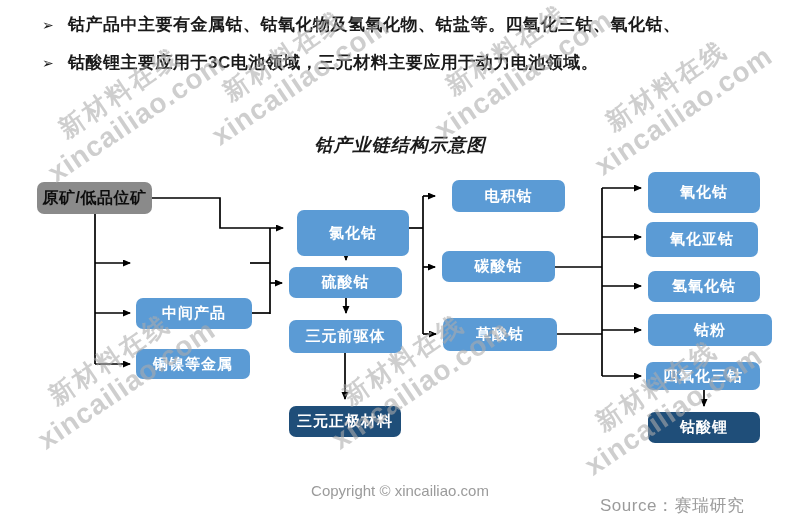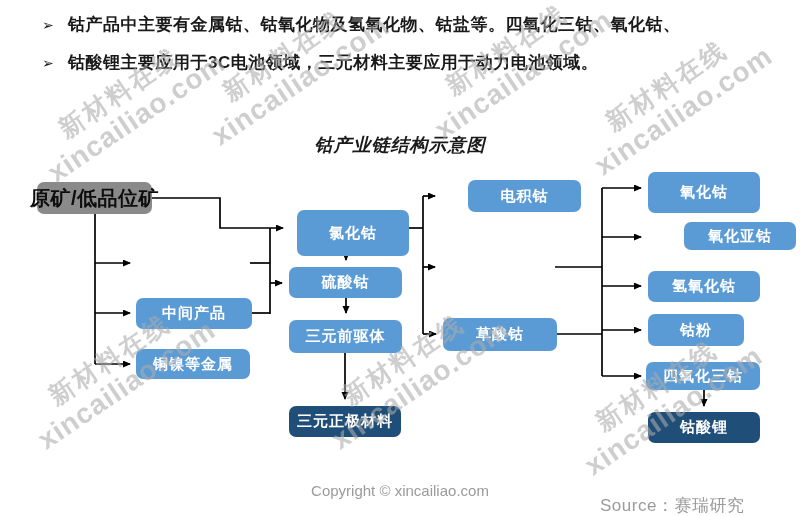--- a/index.html
+++ b/index.html
@@ -24,21 +24,21 @@
   
   .diagram{position:absolute;inset:0;z-index:1;}
   .connectors{position:absolute;left:0;top:0;width:800px;height:516px;}
   .connectors path{stroke:var(--line);stroke-width:1.7;fill:none;}
   .connectors marker path{fill:var(--line);stroke:none;}
   .node{
     position:absolute;display:flex;align-items:center;justify-content:center;
     background:var(--box-blue);color:#ffffff;font-weight:bold;font-size:15px;
     letter-spacing:1px;border-radius:7px;white-space:nowrap;z-index:2;
   }
-  .node.gray{background:var(--box-gray);color:#0d0d0d;font-size:20px;letter-spacing:0.5px;}
+  .node.gray{background:var(--box-gray);color:#0d0d0d;font-size:16px;letter-spacing:0.5px;}
   .node.dark{background:var(--box-dark);}
   
   .wm{
     position:absolute;z-index:6;pointer-events:none;white-space:nowrap;
     display:flex;flex-direction:column;align-items:center;
     transform:translate(-50%,-50%) rotate(-34deg);
     color:var(--watermark-gray);opacity:0.58;font-weight:bold;
   }
   .wm .wm-cjk{font-size:25px;letter-spacing:3px;}
   .wm .wm-latin{font-size:28px;letter-spacing:1px;margin-top:-2px;}
@@ -105,27 +105,28 @@
     <div class="node gray" style="left:37px;top:182px;width:115px;height:32px">原矿/低品位矿</div>
 
     <div class="node" style="left:136px;top:298px;width:116px;height:31px">中间产品</div>
     <div class="node" style="left:136px;top:349px;width:114px;height:30px">铜镍等金属</div>
 
     <div class="node" style="left:297px;top:210px;width:112px;height:46px">氯化钴</div>
     <div class="node" style="left:289px;top:267px;width:113px;height:31px">硫酸钴</div>
     <div class="node" style="left:289px;top:320px;width:113px;height:33px">三元前驱体</div>
     <div class="node dark" style="left:289px;top:406px;width:112px;height:31px">三元正极材料</div>
 
-    <div class="node" style="left:468px;top:180px;width:113px;height:32px">电积钴</div>
+    <div class="node" style="left:452px;top:180px;width:113px;height:32px">电积钴</div>
+    <div class="node" style="left:442px;top:251px;width:113px;height:31px">碳酸钴</div>
     <div class="node" style="left:443px;top:318px;width:114px;height:33px">草酸钴</div>
 
     <div class="node" style="left:648px;top:172px;width:112px;height:41px">氧化钴</div>
-    <div class="node" style="left:684px;top:222px;width:112px;height:28px">氧化亚钴</div>
+    <div class="node" style="left:646px;top:222px;width:112px;height:35px">氧化亚钴</div>
     <div class="node" style="left:648px;top:271px;width:112px;height:31px">氢氧化钴</div>
-    <div class="node" style="left:648px;top:314px;width:96px;height:32px">钴粉</div>
+    <div class="node" style="left:648px;top:314px;width:124px;height:32px">钴粉</div>
     <div class="node dark" style="left:648px;top:412px;width:112px;height:31px">钴酸锂</div>
     <div class="node" style="left:646px;top:362px;width:114px;height:28px">四氧化三钴</div>
   </div>
 
   <div class="wm" style="left:128px;top:105px">
     <span class="wm-cjk">新材料在线</span>
       <span class="wm-latin">xincailiao.com</span>
   </div>
   <div class="wm" style="left:292px;top:68px">
     <span class="wm-cjk">新材料在线</span>

